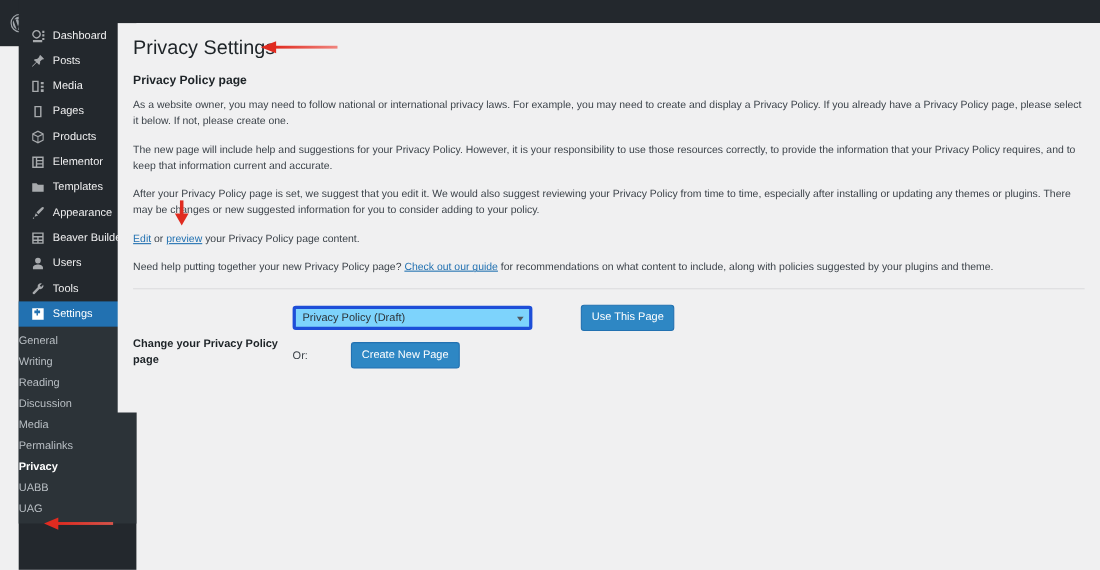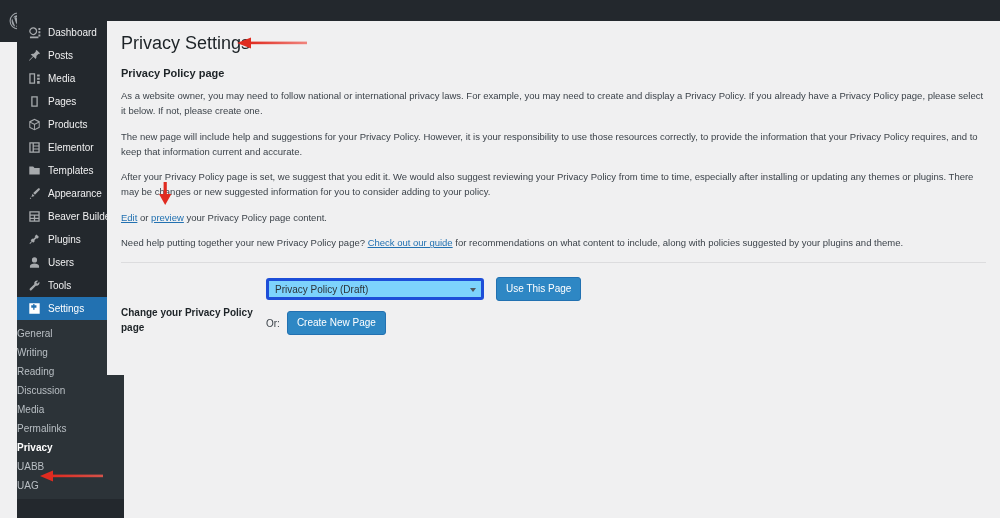--- a/index.html
+++ b/index.html
@@ -160,20 +160,21 @@
     background: #2e87c4;
     border: 1px solid #2271b1;
     color: #fff;
     font-family: "Liberation Sans", sans-serif;
     font-size: 10px;
     line-height: 1;
     padding: 6px 9px;
     border-radius: 3px;
     cursor: pointer;
     white-space: nowrap;
+    margin-left: 32px;
   }
   .field-line-2 {
     display: flex; align-items: center;
     margin-top: 10px;
   }
   .or-text {
     font-size: 10px;
     color: #3c434a;
     margin-right: 7px;
   }
@@ -280,28 +281,20 @@
 
   <div class="menu-top">
     <span class="ico">
         <svg viewBox="0 0 20 20">
           <path d="M2 2h16v16H2V2zm2 2v3h12V4H4zm0 5v3h5V9H4zm7 0v3h5V9h-5zm-7 5v2h5v-2H4zm7 0v2h5v-2h-5z"></path>
         </svg>
       </span>
     <span class="lbl">Beaver Builder</span>
   </div>
 
-  <div class="menu-top">
-    <span class="ico">
-        <svg viewBox="0 0 20 20">
-          <path d="M13.1 2.2l-2.8 2.8 1 1-3.4 3.4-1-1-2.8 2.8 1.4 1.4-3.3 3.3 1 1 3.3-3.3 1.4 1.4 2.8-2.8-1-1L13.1 8l1 1 2.8-2.8-3.8-4z"></path>
-        </svg>
-      </span>
-    <span class="lbl">Plugins</span>
-  </div>
 
   <div class="menu-top">
     <span class="ico">
         <svg viewBox="0 0 20 20">
           <path d="M10 10a4 4 0 1 0 0-8 4 4 0 0 0 0 8zm0 1.5c-3.3 0-7 1.7-7 3.8V18h14v-2.7c0-2.1-3.7-3.8-7-3.8z"></path>
         </svg>
       </span>
     <span class="lbl">Users</span>
   </div>
 

